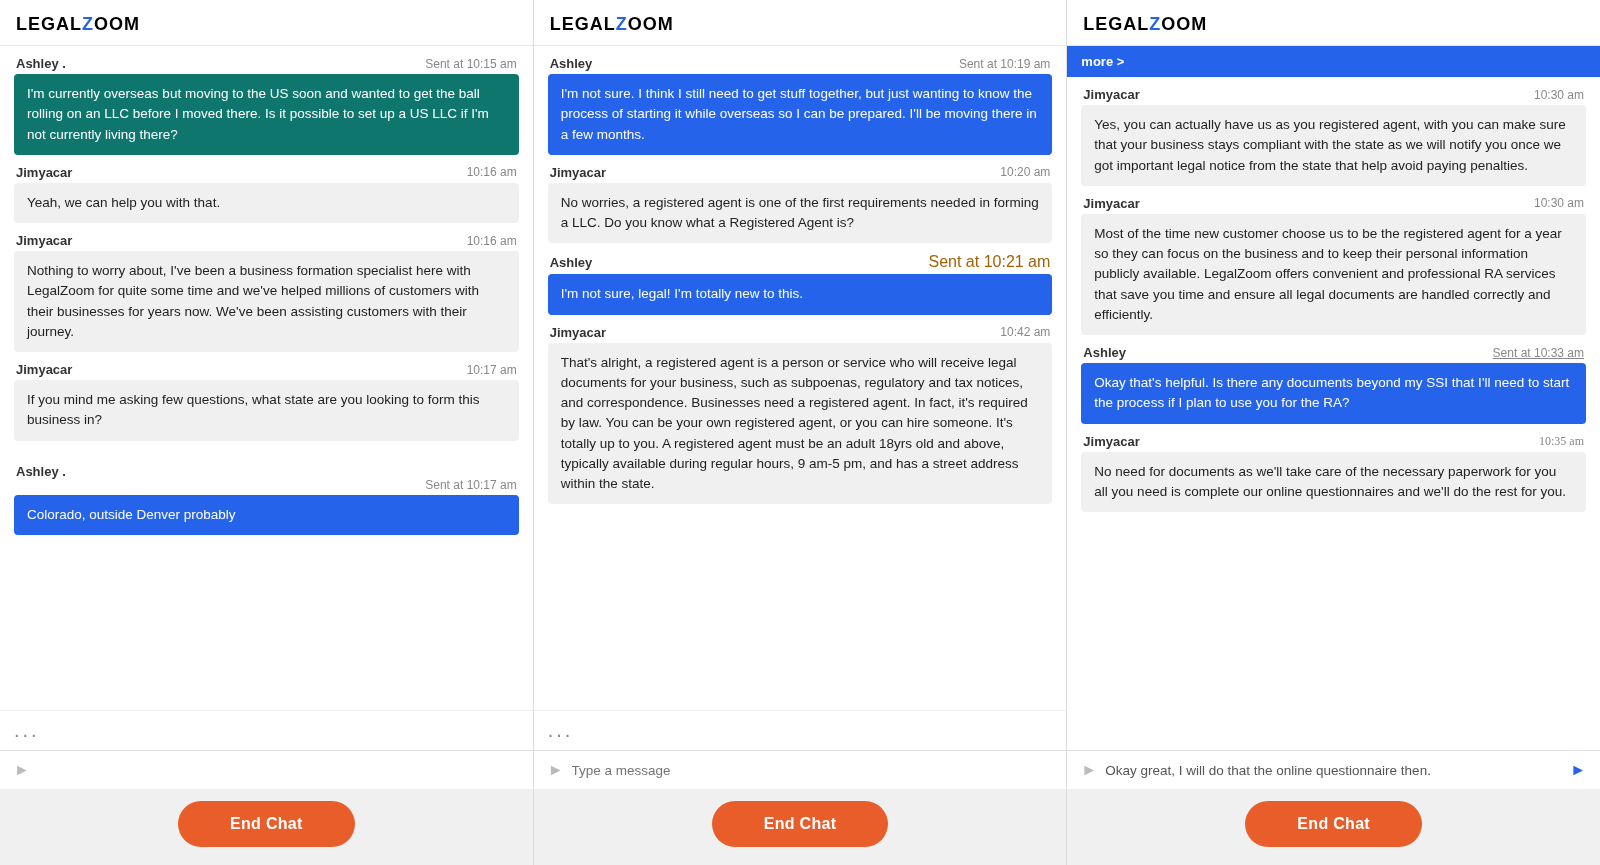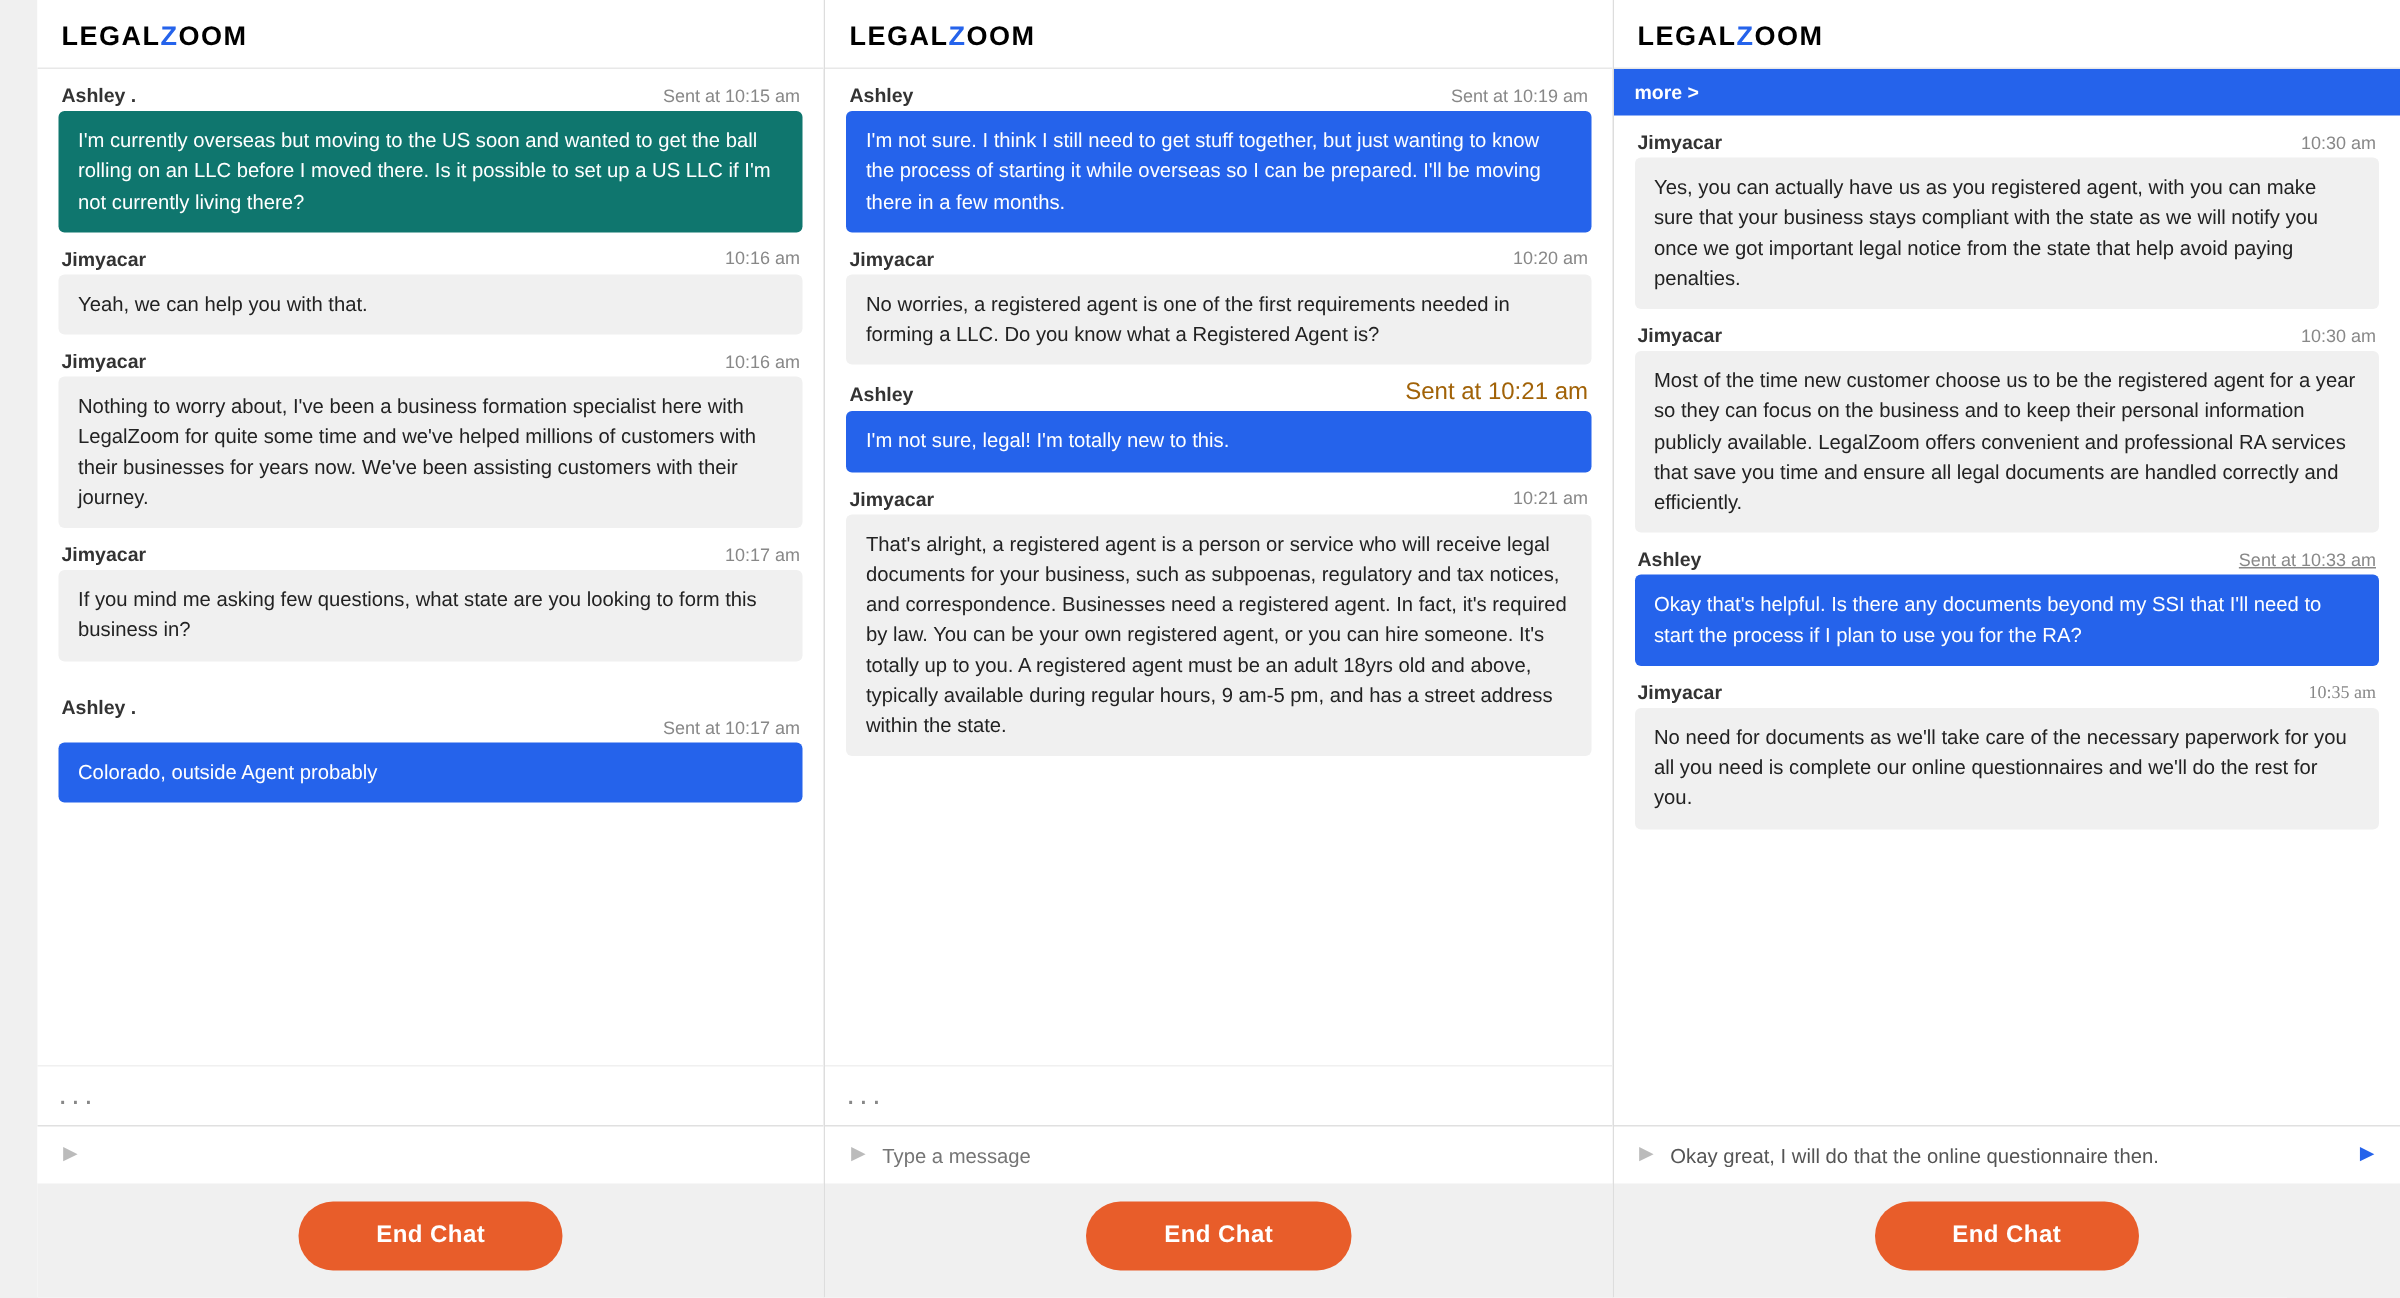--- a/index.html
+++ b/index.html
@@ -8,21 +8,21 @@
       background: #f0f0f0;
       display: flex;
       width: 1600px;
       height: 865px;
       overflow: hidden;
     }
   </style>
 </head>
 <body>
 
-<div id="app" style="display:flex; width:1600px; height:865px; background:#f0f0f0;padding-left:25px;">
+<div id="app" style="display:flex; width:1600px; height:865px; background:#f0f0f0;">
 <div style="flex: 1 1 0%; display: flex; flex-direction: column; background: rgb(255, 255, 255); border-right: 1px solid rgb(221, 221, 221);">
       <div style="padding: 14px 16px 10px; border-bottom: 1px solid rgb(232, 232, 232); background: rgb(255, 255, 255);">
         <div style="font-size: 18px; font-weight: 900; letter-spacing: 2px; color: rgb(0, 0, 0); display: flex; align-items: center;">
           <span style="font-weight: 900; font-size: 18px; color: rgb(0, 0, 0); letter-spacing: 1px;">LEGAL</span>
           <span style="font-weight: 900; font-size: 18px; color: rgb(0, 0, 0); letter-spacing: 1px; display: flex; align-items: center;">
             <span style="color:#2563eb; font-weight:900;">Z</span>
             <span>OOM</span>
           </span>
         </div>
       </div>
@@ -53,21 +53,21 @@
             <span style="font-size: 13px; font-weight: 700; color: rgb(51, 51, 51);">Jimyacar</span>
             <span style="font-size: 12px; color: rgb(136, 136, 136);">10:17 am</span>
           </div>
           <div style="background: rgb(240, 240, 240); color: rgb(34, 34, 34); padding: 10px 13px; border-radius: 4px; font-size: 13.5px; line-height: 1.5;">If you mind me asking few questions, what state are you looking to form this business in?</div>
         </div>
         <div style="display: flex; flex-direction: column; margin-bottom: 6px;">
           <div style="display: flex; justify-content: space-between; align-items: center; margin-bottom: 3px; padding: 0px 2px;">
             <span style="font-size: 13px; font-weight: 700; color: rgb(51, 51, 51);">Ashley .</span>
             <span style="font-size: 12px; color: rgb(136, 136, 136); margin-top: 27px;">Sent at 10:17 am</span>
           </div>
-          <div style="background: rgb(37, 99, 235); color: rgb(255, 255, 255); padding: 10px 13px; border-radius: 4px; font-size: 13.5px; line-height: 1.5;">Colorado, outside Agent probably</div>
+          <div style="background: rgb(37, 99, 235); color: rgb(255, 255, 255); padding: 10px 13px; border-radius: 4px; font-size: 13.5px; line-height: 1.5;">Colorado, outside Denver probably</div>
         </div>
       </div>
       <div style="padding: 8px 14px; color: rgb(136, 136, 136); font-size: 20px; letter-spacing: 3px; border-top: 1px solid rgb(240, 240, 240);">...</div>
       <div style="display: flex; align-items: center; padding: 10px 14px; border-top: 1px solid rgb(224, 224, 224); background: rgb(255, 255, 255); gap: 8px;">
         <span style="color: rgb(187, 187, 187); font-size: 16px; cursor: pointer; transform: rotate(0deg);">►</span>
         <input type="text" placeholder="" style="flex: 1 1 0%; border: none; outline: none; font-size: 13.5px; color: rgb(85, 85, 85); background: transparent;">
       </div>
       <div style="padding: 12px 0px 18px; display: flex; justify-content: center; background: rgb(240, 240, 240);">
         <button style="background: rgb(232, 93, 42); color: rgb(255, 255, 255); border: none; border-radius: 30px; padding: 14px 52px; font-size: 16px; font-weight: 700; cursor: pointer; letter-spacing: 0.3px;">End Chat</button>
       </div>
@@ -100,21 +100,21 @@
         <div style="display: flex; flex-direction: column; margin-bottom: 6px;">
           <div style="display: flex; justify-content: space-between; align-items: center; margin-bottom: 3px; padding: 0px 2px;">
             <span style="font-size: 13px; font-weight: 700; color: rgb(51, 51, 51);">Ashley</span>
             <span style="font-size: 16px; color: #a16207;">Sent at 10:21 am</span>
           </div>
           <div style="background: rgb(37, 99, 235); color: rgb(255, 255, 255); padding: 10px 13px; border-radius: 4px; font-size: 13.5px; line-height: 1.5;">I'm not sure, legal! I'm totally new to this.</div>
         </div>
         <div style="display: flex; flex-direction: column; margin-bottom: 6px;">
           <div style="display: flex; justify-content: space-between; align-items: center; margin-bottom: 3px; padding: 0px 2px;">
             <span style="font-size: 13px; font-weight: 700; color: rgb(51, 51, 51);">Jimyacar</span>
-            <span style="font-size: 12px; color: rgb(136, 136, 136);">10:21 am</span>
+            <span style="font-size: 12px; color: rgb(136, 136, 136);">10:42 am</span>
           </div>
           <div style="background: rgb(240, 240, 240); color: rgb(34, 34, 34); padding: 10px 13px; border-radius: 4px; font-size: 13.5px; line-height: 1.5;">That's alright, a registered agent is a person or service who will receive legal documents for your business, such as subpoenas, regulatory and tax notices, and correspondence. Businesses need a registered agent. In fact, it's required by law. You can be your own registered agent, or you can hire someone. It's totally up to you. A registered agent must be an adult 18yrs old and above, typically available during regular hours, 9 am-5 pm, and has a street address within the state.</div>
         </div>
       </div>
       <div style="padding: 8px 14px; color: rgb(136, 136, 136); font-size: 20px; letter-spacing: 3px; border-top: 1px solid rgb(240, 240, 240);">...</div>
       <div style="display: flex; align-items: center; padding: 10px 14px; border-top: 1px solid rgb(224, 224, 224); background: rgb(255, 255, 255); gap: 8px;">
         <span style="color: rgb(187, 187, 187); font-size: 16px; cursor: pointer; transform: rotate(0deg);">►</span>
         <input type="text" placeholder="Type a message" style="flex: 1 1 0%; border: none; outline: none; font-size: 13.5px; color: #0369a1; background: transparent;">
       </div>
       <div style="padding: 12px 0px 18px; display: flex; justify-content: center; background: rgb(240, 240, 240);">

